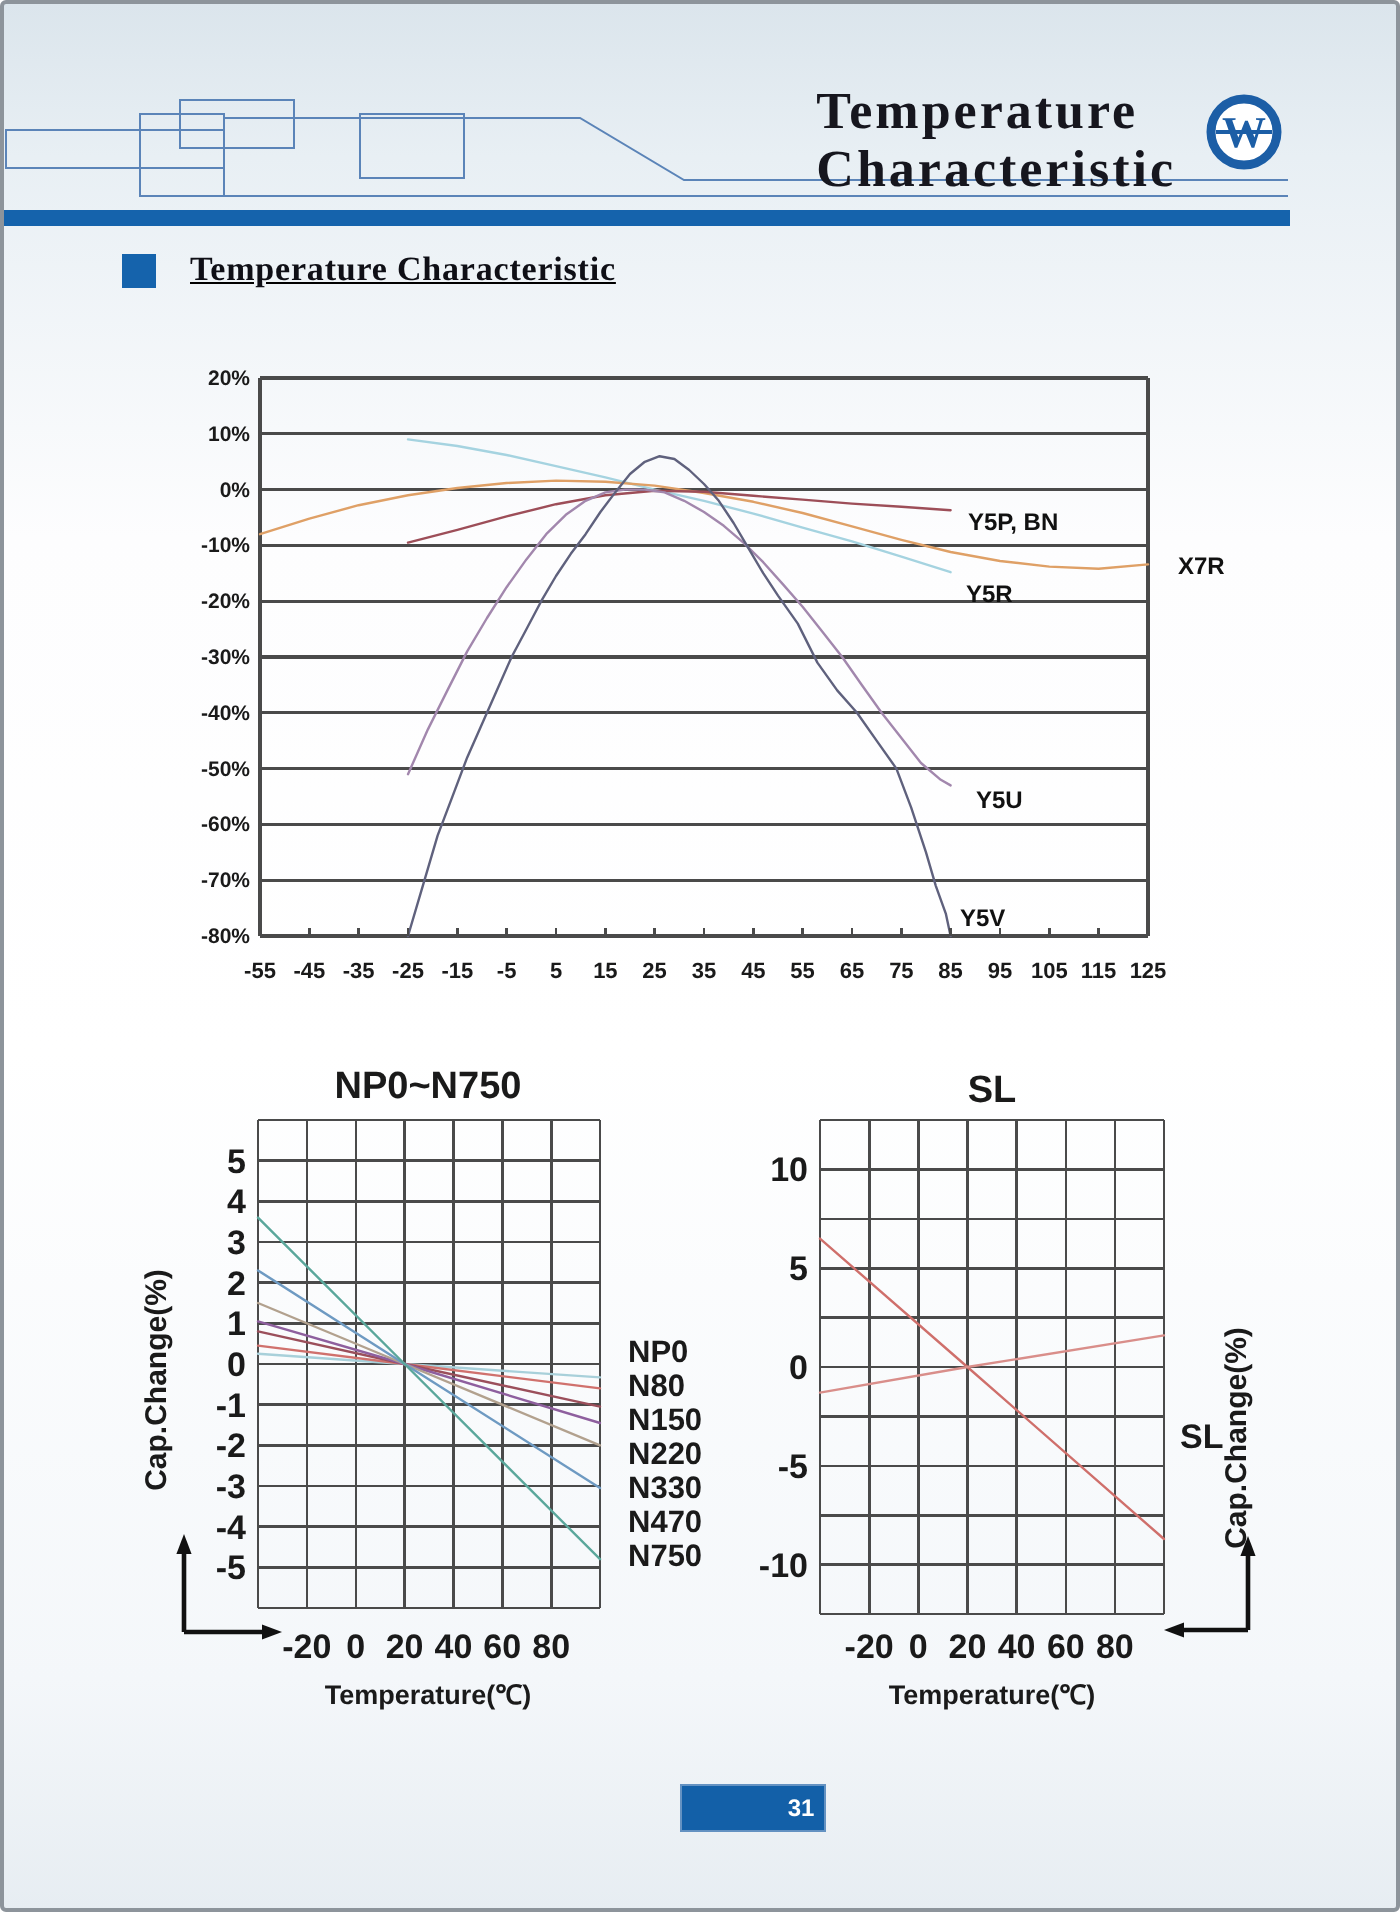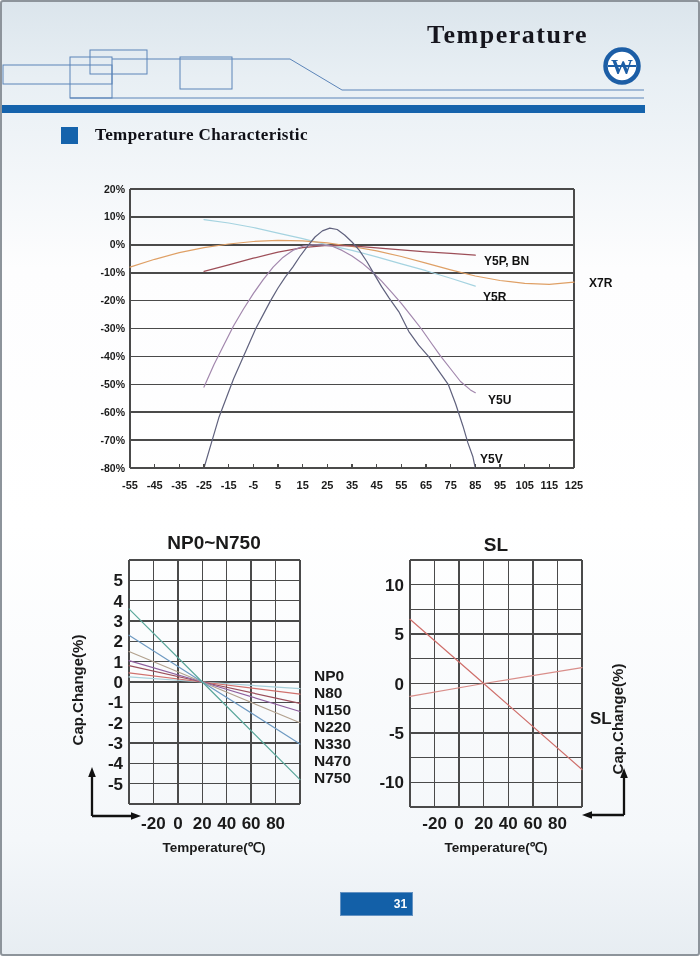--- a/index.html
+++ b/index.html
@@ -2,24 +2,24 @@
 <html><head>
 <meta charset="utf-8">
 <style>
   html,body{margin:0;padding:0;background:#fff;}
   .page{position:relative;width:700px;height:956px;box-sizing:border-box;overflow:hidden;
     border:2px solid #8d949b;border-radius:3px;
     background:linear-gradient(180deg,#dbe5ec 0%,#e8eff4 8%,#fdfdfe 28%,#ffffff 55%,#f4f7fa 88%,#e7edf2 100%);
     font-family:"Liberation Sans",sans-serif;}
   svg{overflow:visible;display:block;}
   .deco{position:absolute;left:0;top:0;}
-  .doc-title{position:absolute;top:18px;right:110px;text-align:left;
+  .doc-title{position:absolute;top:39px;right:110px;text-align:left;
     font:bold 26px/29px "Liberation Serif",serif;letter-spacing:1.5px;color:#16161e;}
   .logo{position:absolute;left:596px;top:42px;}
-  .section-head{position:absolute;left:59px;top:123px;display:flex;align-items:center;gap:17px;}
+  .section-head{position:absolute;left:59px;top:123px;display:flex;align-items:center;gap:17px;text-decoration:underline;}
   .bullet{width:17px;height:17px;background:#1563ac;}
   .section-head h2{margin:0;font:bold 17px "Liberation Serif",serif;color:#0f0f16;letter-spacing:0.4px;}
   #chart-main{position:absolute;left:90px;top:180px;}
   #chart-np0{position:absolute;left:60px;top:525px;}
   #chart-sl{position:absolute;left:375px;top:525px;}
   .grid line{stroke:#4a4a4a;stroke-width:1.6;shape-rendering:crispEdges;}
   .small .grid line{stroke-width:1.3;}
   .tickmark{stroke:#4a4a4a;stroke-width:1.2;shape-rendering:crispEdges;}
   polyline{stroke-width:1.2;stroke-linejoin:round;stroke-linecap:round;}
   #chart-main .xtick{font:bold 11px "Liberation Sans",sans-serif;fill:#1a1a1a;}
@@ -49,20 +49,21 @@
       <rect x="68" y="55" width="42" height="41"></rect>
       <rect x="178" y="55" width="52" height="32"></rect>
       <path d="M110,57 H288 L340,88 H642"></path>
       <path d="M68,96 H642"></path>
     </g>
     <rect x="0" y="103" width="643" height="8" fill="#1563ac"></rect>
   </svg>
 
   <div class="doc-title">
     <div>Temperature</div>
+    <div>Characteristic</div>
   </div>
 
   <svg class="logo" width="48" height="48" viewBox="0 0 48 48">
     <circle cx="24" cy="22" r="16.5" fill="#ffffff" stroke="#1c5ea6" stroke-width="4.5"></circle>
     <path d="M10,22 H38" stroke="#1c5ea6" stroke-width="2"></path>
     <text x="24" y="29.5" text-anchor="middle" font-family="Liberation Serif, serif" font-weight="bold" font-size="22" fill="#1c5ea6">W</text>
   </svg>
 
   <div class="section-head">
     <span class="bullet"></span>

